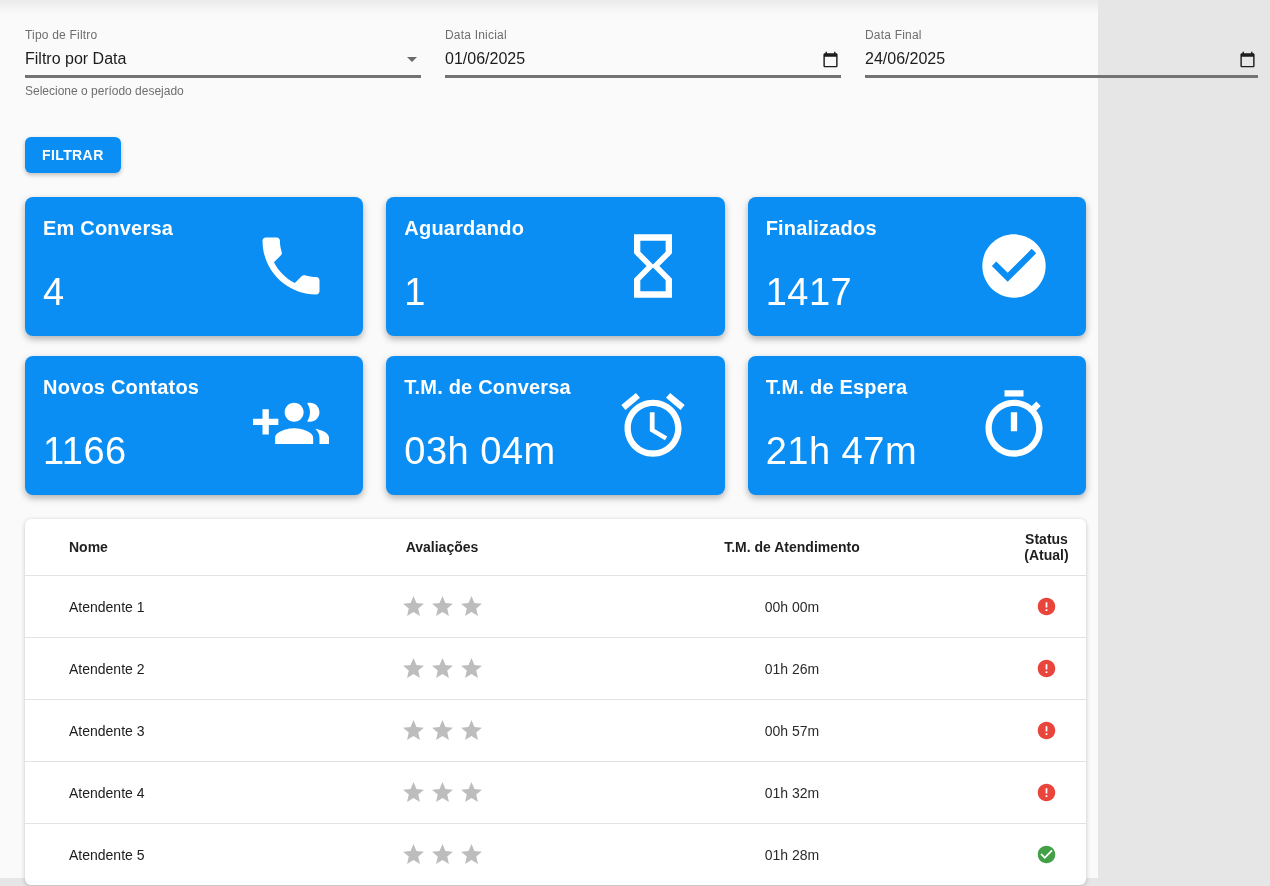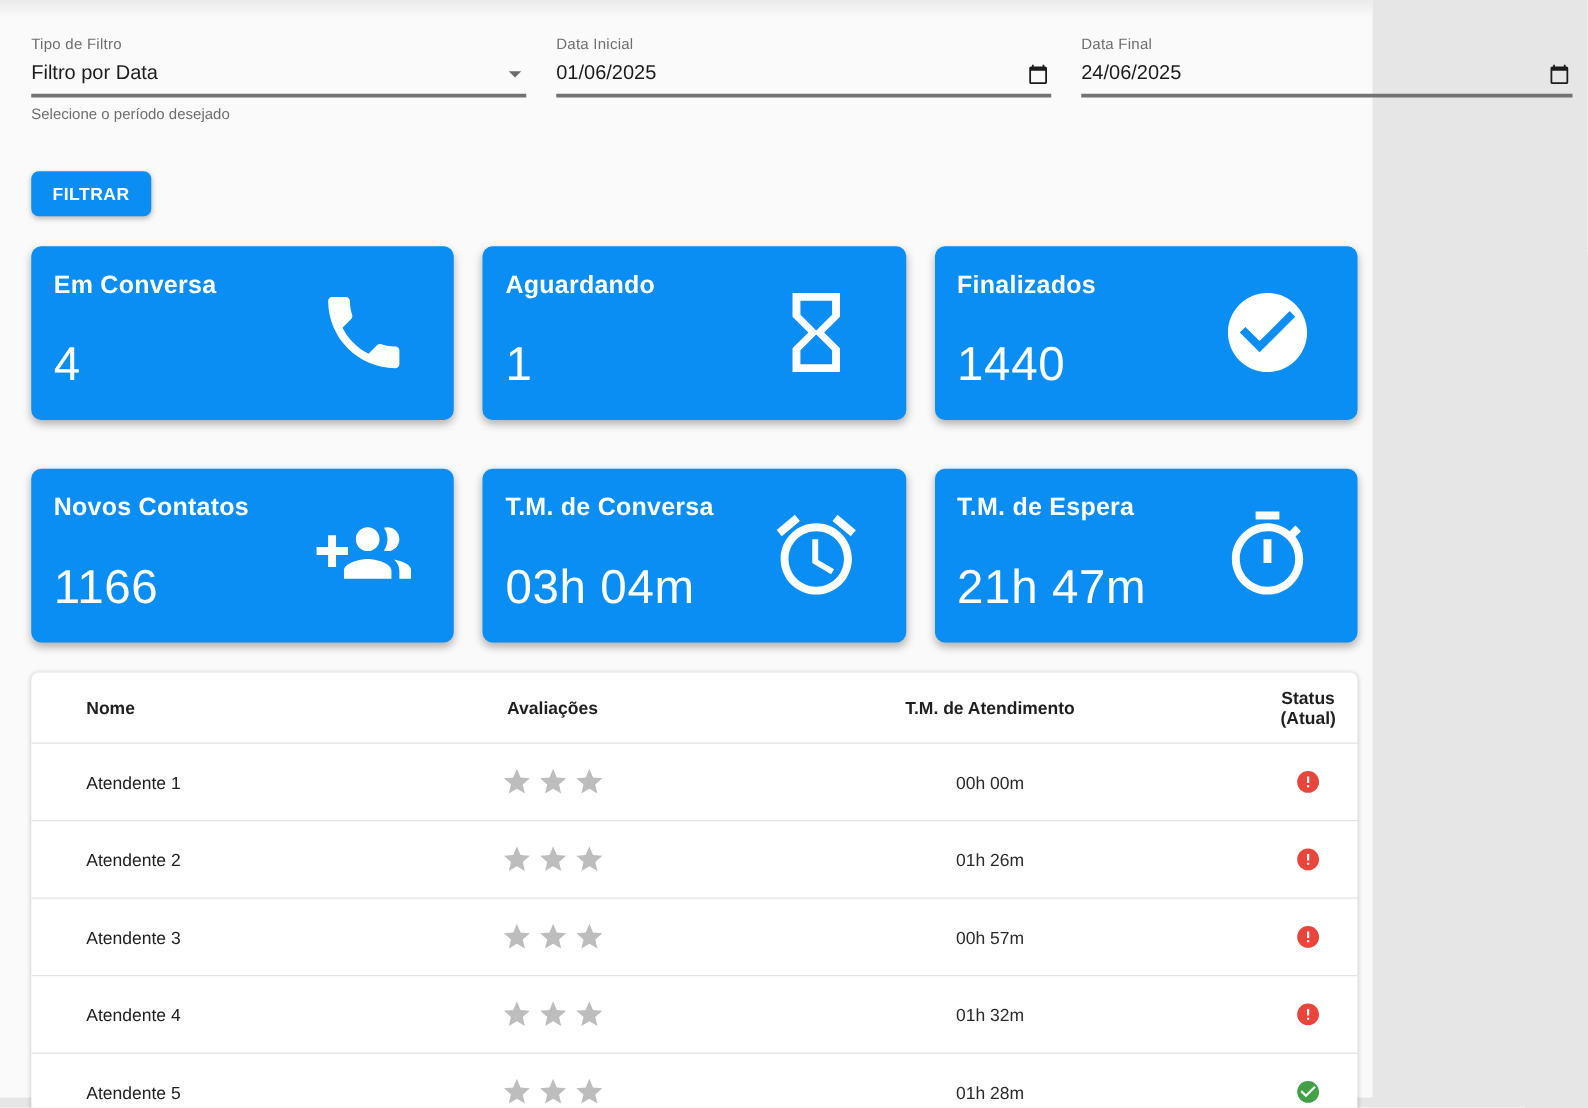--- a/index.html
+++ b/index.html
@@ -74,21 +74,21 @@
     padding:10px 17px;
     border-radius:6px;
     box-shadow:0 2px 4px rgba(0,0,0,.25);
     cursor:pointer;
   }
   
   .cards-grid{
     margin-top:24px;
     display:grid;
     grid-template-columns:repeat(3,1fr);
-    gap:39px 23px;
+    gap:20px 23px;
   }
   .stat-card{
     height:139px;
     background:var(--primary);
     border-radius:8px;
     box-shadow:0 3px 7px rgba(0,0,0,.3);
     color:#fff;
     display:flex;align-items:center;justify-content:space-between;
     padding:20px 34px 22px 18px;
   }
@@ -220,21 +220,21 @@
     <span class="card-icon">
       <svg fill="#ffffff">
               <use href="#icon-hourglass"></use>
             </svg>
     </span>
   </div>
 
   <div class="stat-card">
     <div class="card-text">
       <div class="card-title">Finalizados</div>
-      <div class="card-value">1440</div>
+      <div class="card-value">1417</div>
     </div>
     <span class="card-icon">
       <svg fill="#ffffff">
               <use href="#icon-check-circle"></use>
             </svg>
     </span>
   </div>
 
   <div class="stat-card">
     <div class="card-text">

